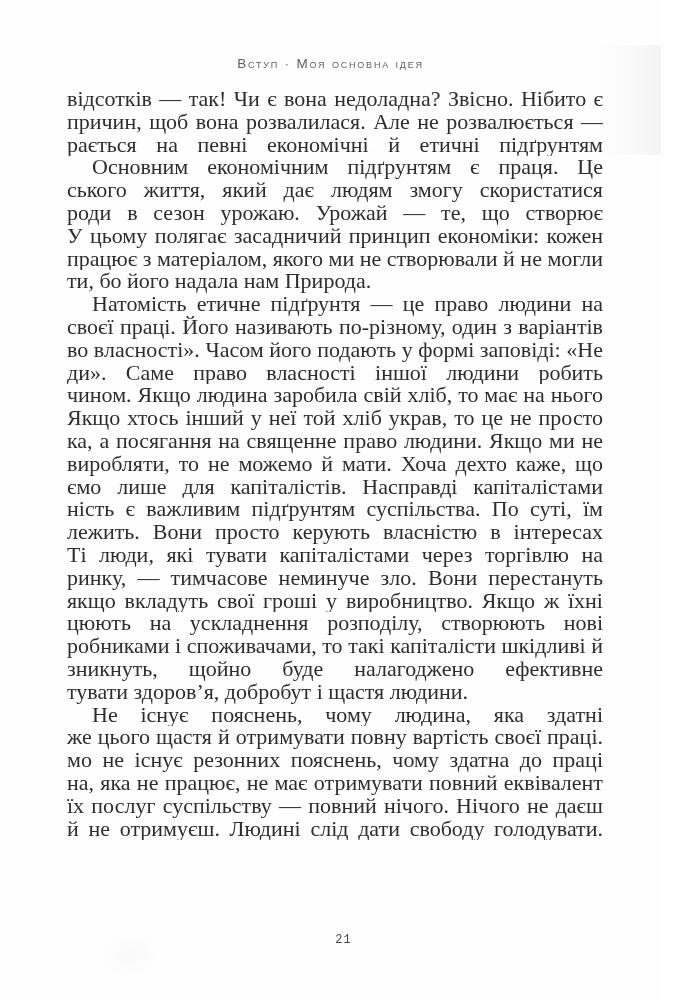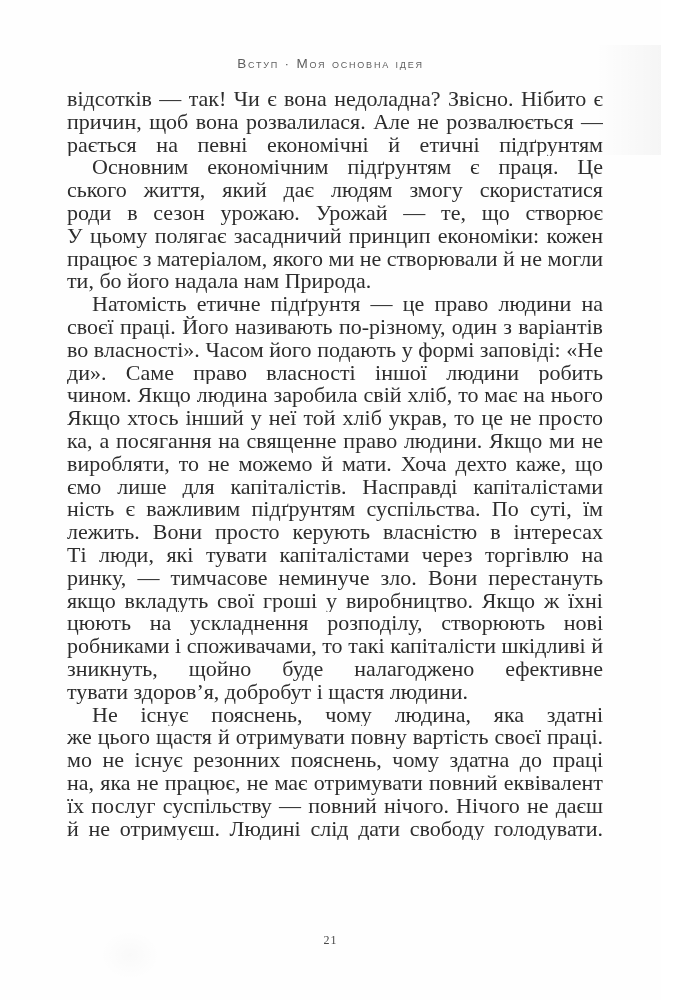--- a/index.html
+++ b/index.html
@@ -62,24 +62,24 @@
     text-align: justify;
     text-align-last: justify;
     text-justify: inter-word;
     white-space: normal;
   }
   .line.indent { padding-left: 25px; }
   .line.last { text-align-last: left; }
   .page-number {
     position: absolute;
     top: 933px;
-    left: 0;
+    left: 13px;
     width: 100%;
     text-align: center;
-    font-family: Liberation Serif, serif;
+    font-family: Liberation Mono, monospace;
     font-size: 12px;
     letter-spacing: 1px;
     color: #474747;
   }
 </style>
 </head>
 <body>
 
 <div class="page">
   <div class="scan-edge"></div>

